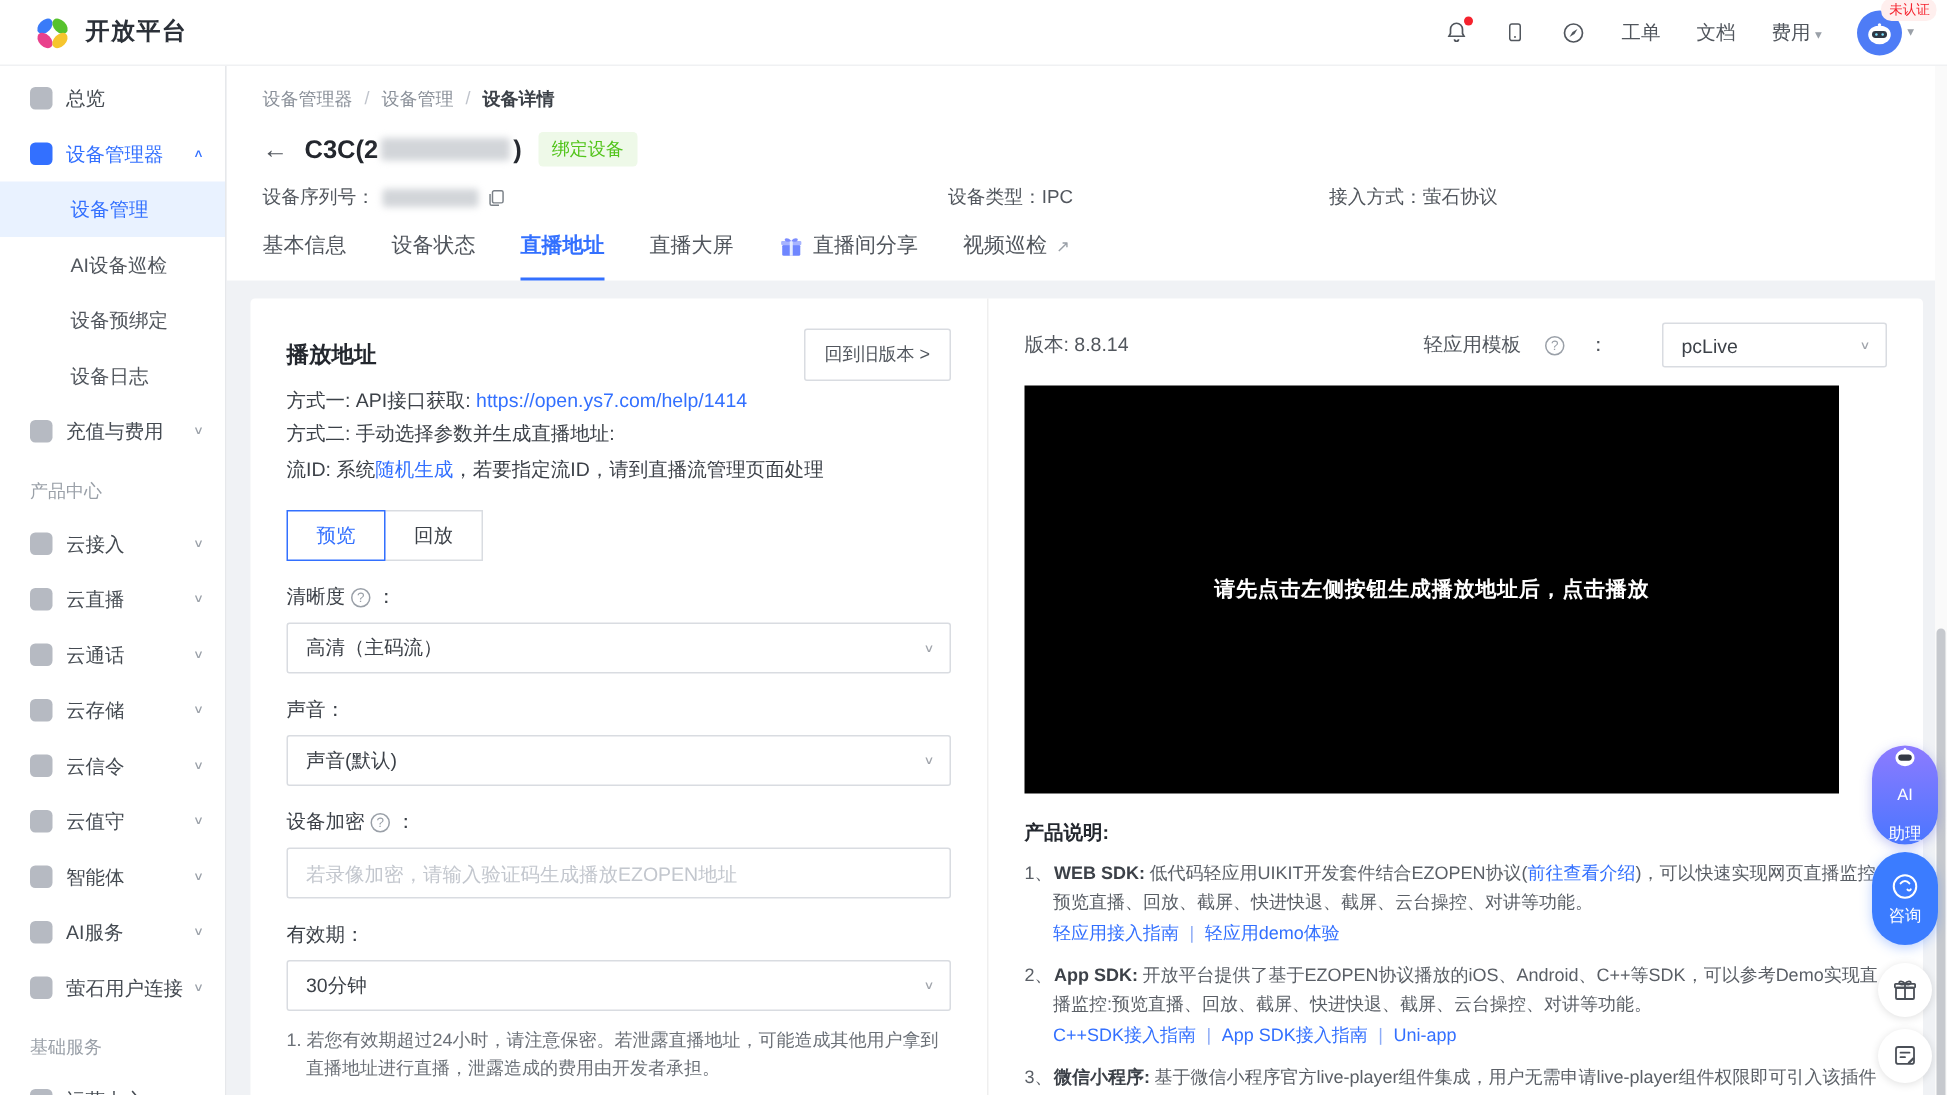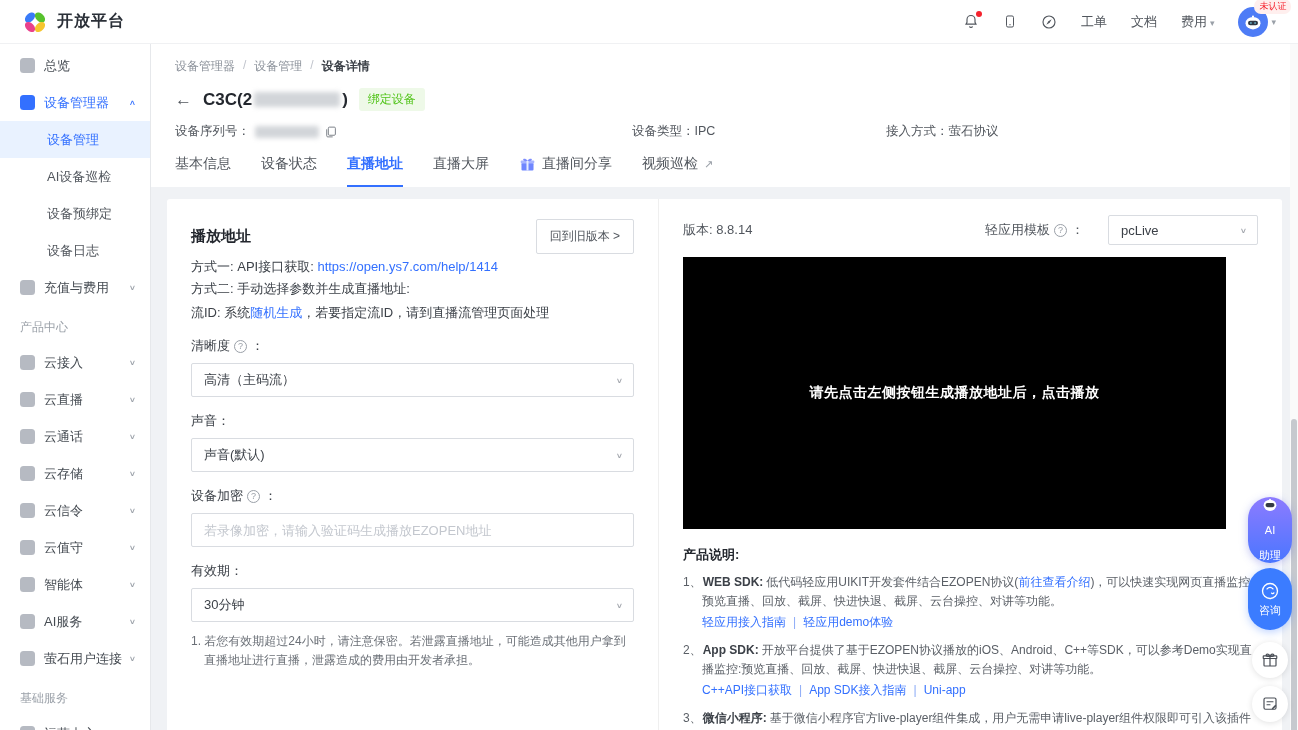--- a/index.html
+++ b/index.html
@@ -74,21 +74,21 @@
   .help { width:13px; height:13px; border:1px solid #9aa0a8; border-radius:50%; font-size:9px; color:#9aa0a8; display:inline-flex; align-items:center; justify-content:center; flex:none; }
   .select { position:relative; margin-top:8px; height:34px; border:1px solid #d9dce1; border-radius:2px; display:flex; align-items:center; padding:0 28px 0 12px; font-size:13px; color:#3c4148; cursor:pointer; background:#fff; }
   .chev { position:absolute; right:10px; color:#a0a4ab; font-size:10px; transform:scaleY(.75); }
   .text-input { width:100%; height:34px; border:1px solid #d9dce1; border-radius:2px; margin-top:8px; padding:0 12px; font-size:13px; color:#3c4148; outline:none; font-family:inherit; background:#fff; }
   .text-input::placeholder { color:#c3c7ce; }
   .notes { margin-top:10px; font-size:12px; color:#6b7077; line-height:19px; }
   .note { padding-left:13px; text-indent:-13px; margin-top:1px; }
 
   .rp-top { display:flex; align-items:center; justify-content:space-between; }
   .version { font-size:13px; color:#51565d; }
-  .tpl { display:flex; align-items:center; gap:4px; font-size:13px; color:#51565d;text-align:center; }
+  .tpl { display:flex; align-items:center; gap:16px; font-size:13px; color:#51565d;text-align:center; }
   .tpl .select { margin-top:0; width:150px; height:30px; margin-left:20px; }
   .video { margin-top:12px; width:543px; height:272px; background:#000; display:flex; align-items:center; justify-content:center; }
   .video-text { color:#fff; font-size:14px; font-weight:700; letter-spacing:.5px; }
   .prod-title { margin-top:17px; font-size:13px; font-weight:700; color:#23272e; }
   .prod-item { margin-top:9px; font-size:12px; color:#5a5f66; line-height:19px; }
   .p-text { padding-left:19px; text-indent:-19px; }
   .p-bold { color:#3c4148; margin:0 3px 0 1px; font-weight:700; }
   .p-links { padding-left:19px; margin-top:2px; }
   .p-links a { color:#3370ff; }
   .pipe { margin:0 7px; color:#8cabf7; }
@@ -355,20 +355,24 @@
 
         <div class="line">
           <span>方式一: API接口获取: </span><a class="link">https://open.ys7.com/help/1414</a>
         </div>
 
         <div class="line">方式二: 手动选择参数并生成直播地址:</div>
         <div class="line line-tight">
           <span>流ID: 系统</span><a class="link">随机生成</a><span>，若要指定流ID，请到直播流管理页面处理</span>
         </div>
 
+        <div class="toggle">
+          <div class="tg active">预览</div>
+          <div class="tg">回放</div>
+        </div>
 
         <div class="field-label">
           <span>清晰度</span>
           <span class="help">?</span>
           <span>：</span>
         </div>
         <div class="select">
           <span>高清（主码流）</span>
           <span class="chev">∨</span>
         </div>
@@ -431,21 +435,21 @@
           <div class="p-links">
             <a>轻应用接入指南</a><span class="pipe">|</span><a>轻应用demo体验</a>
           </div>
         </div>
 
         <div class="prod-item">
           <div class="p-text">
             <span>2、</span><span class="p-bold">App SDK:</span><span>开放平台提供了基于EZOPEN协议播放的iOS、Android、C++等SDK，可以参考Demo实现直播监控:预览直播、回放、截屏、快进快退、截屏、云台操控、对讲等功能。</span>
           </div>
           <div class="p-links">
-            <a>C++API接口获取</a><span class="pipe">|</span><a>App SDK接入指南</a><span class="pipe">|</span><a>Uni-app</a>
+            <a>C++SDK接入指南</a><span class="pipe">|</span><a>App SDK接入指南</a><span class="pipe">|</span><a>Uni-app</a>
           </div>
         </div>
 
         <div class="prod-item">
           <div class="p-text">
             <span>3、</span><span class="p-bold">微信小程序:</span><span>基于微信小程序官方live-player组件集成，用户无需申请live-player组件权限即可引入该插件进行设备rtmp协议取流播放。</span>
           </div>
 
         </div>
 

